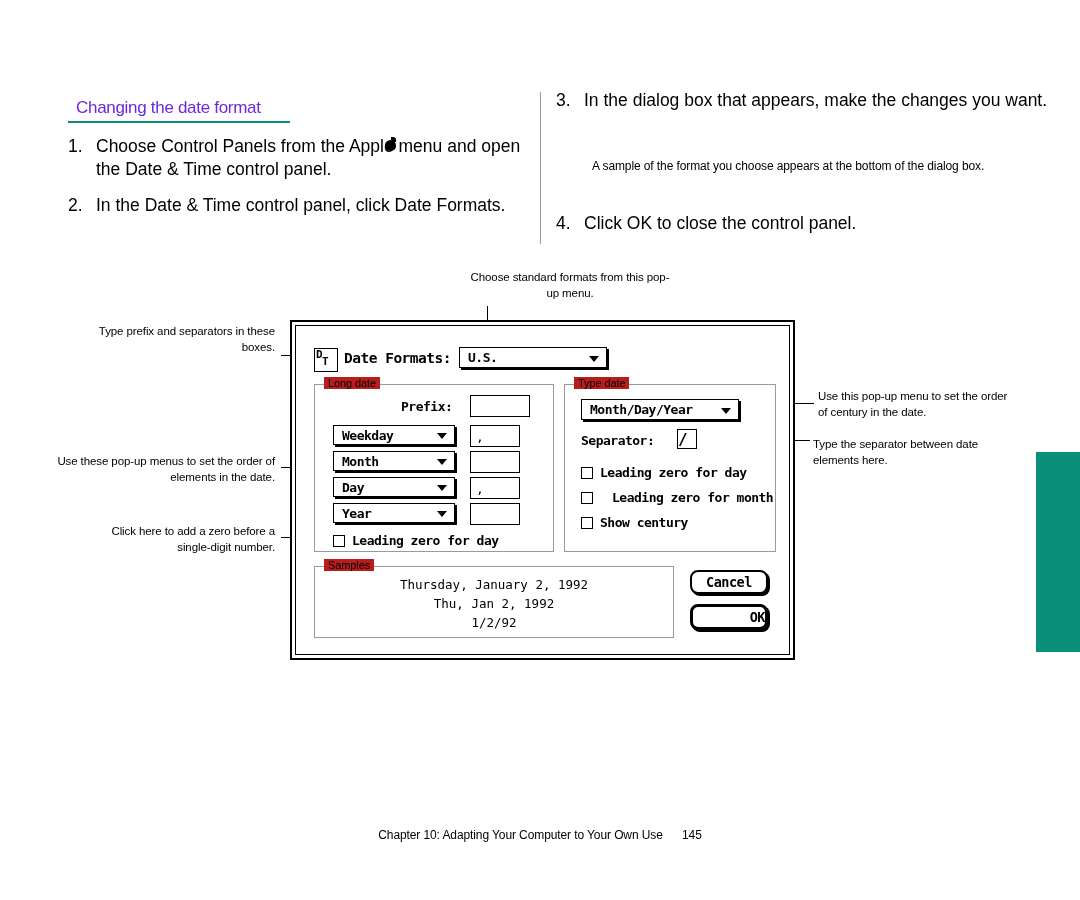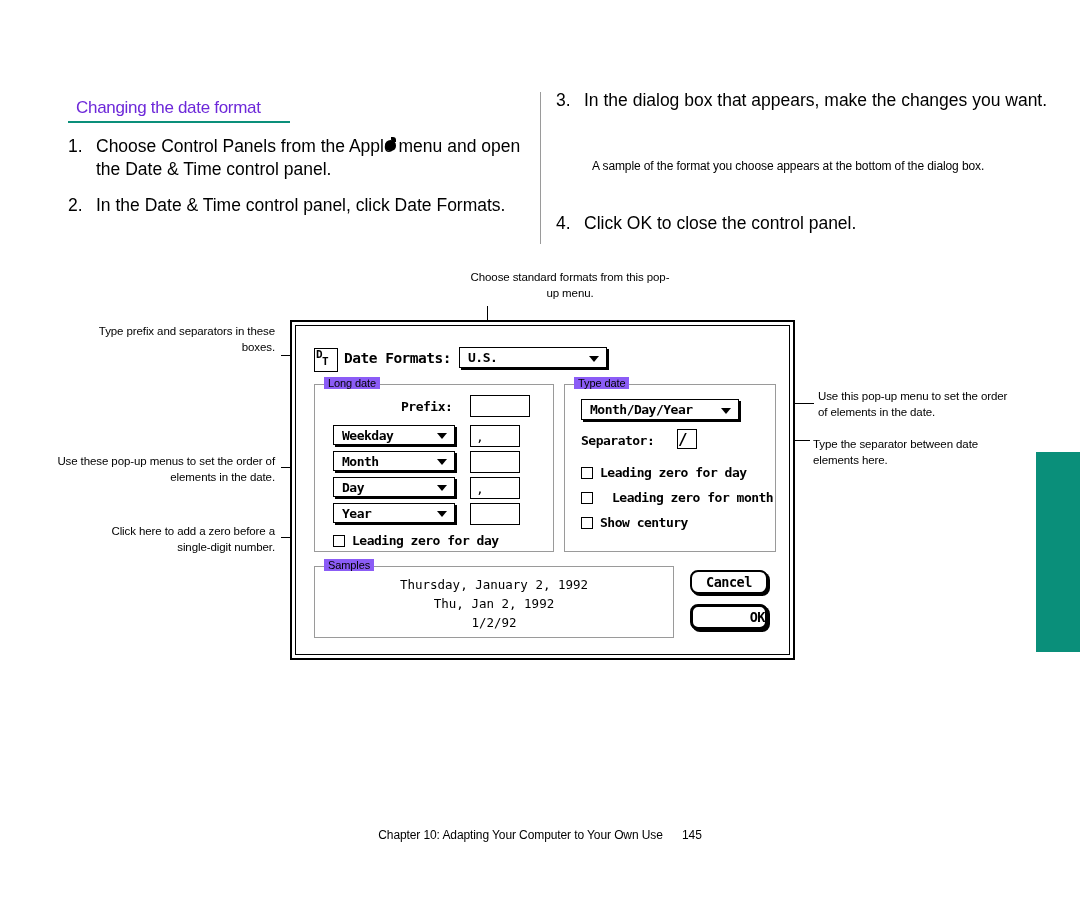--- a/index.html
+++ b/index.html
@@ -196,21 +196,21 @@
   
   .groupbox {
     position: absolute;
     border: 1px solid #9a9a9a;
     box-sizing: border-box;
   }
   .groupbox > .gb-label {
     position: absolute;
     top: -8px;
     left: 9px;
-    background: #8b5cf6;
+    background: #b91c1c;
     padding: 0 4px;
     font-size: 11px;
     color: #000;
     letter-spacing: -0.1px;
   }
   #gb-longdate { left: 22px; top: 62px; width: 240px; height: 168px; }
   #gb-shortdate { left: 272px; top: 62px; width: 212px; height: 168px; }
   #gb-samples { left: 22px; top: 244px; width: 360px; height: 72px; }
 
   
@@ -336,21 +336,21 @@
 
 <div class="callout right-align" style="left:80px; top:324px; width:195px;">Type prefix and separators in these boxes.</div>
 <div class="leader" style="left:281px; top:355px; width:26px; height:1px;"></div>
 
 <div class="callout right-align" style="left:50px; top:454px; width:225px;">Use these pop-up menus to set the order of elements in the date.</div>
 <div class="leader" style="left:281px; top:467px; width:38px; height:1px;"></div>
 
 <div class="callout right-align" style="left:110px; top:524px; width:165px;">Click here to add a zero before a single-digit number.</div>
 <div class="leader" style="left:281px; top:537px; width:39px; height:1px;"></div>
 
-<div class="callout" style="left:818px; top:389px; width:200px;">Use this pop-up menu to set the order of elements in the date.</div>
+<div class="callout" style="left:818px; top:389px; width:200px;">Use this pop-up menu to set the order of century in the date.</div>
 <div class="leader" style="left:762px; top:403px; width:52px; height:1px;"></div>
 
 <div class="callout" style="left:813px; top:437px; width:190px;">Type the separator between date elements here.</div>
 <div class="leader" style="left:762px; top:440px; width:48px; height:1px;"></div>
 
 <div id="dialog">
   <div class="inner-frame"></div>
 
   <div class="dlg-icon">
     <span class="d">D</span>

